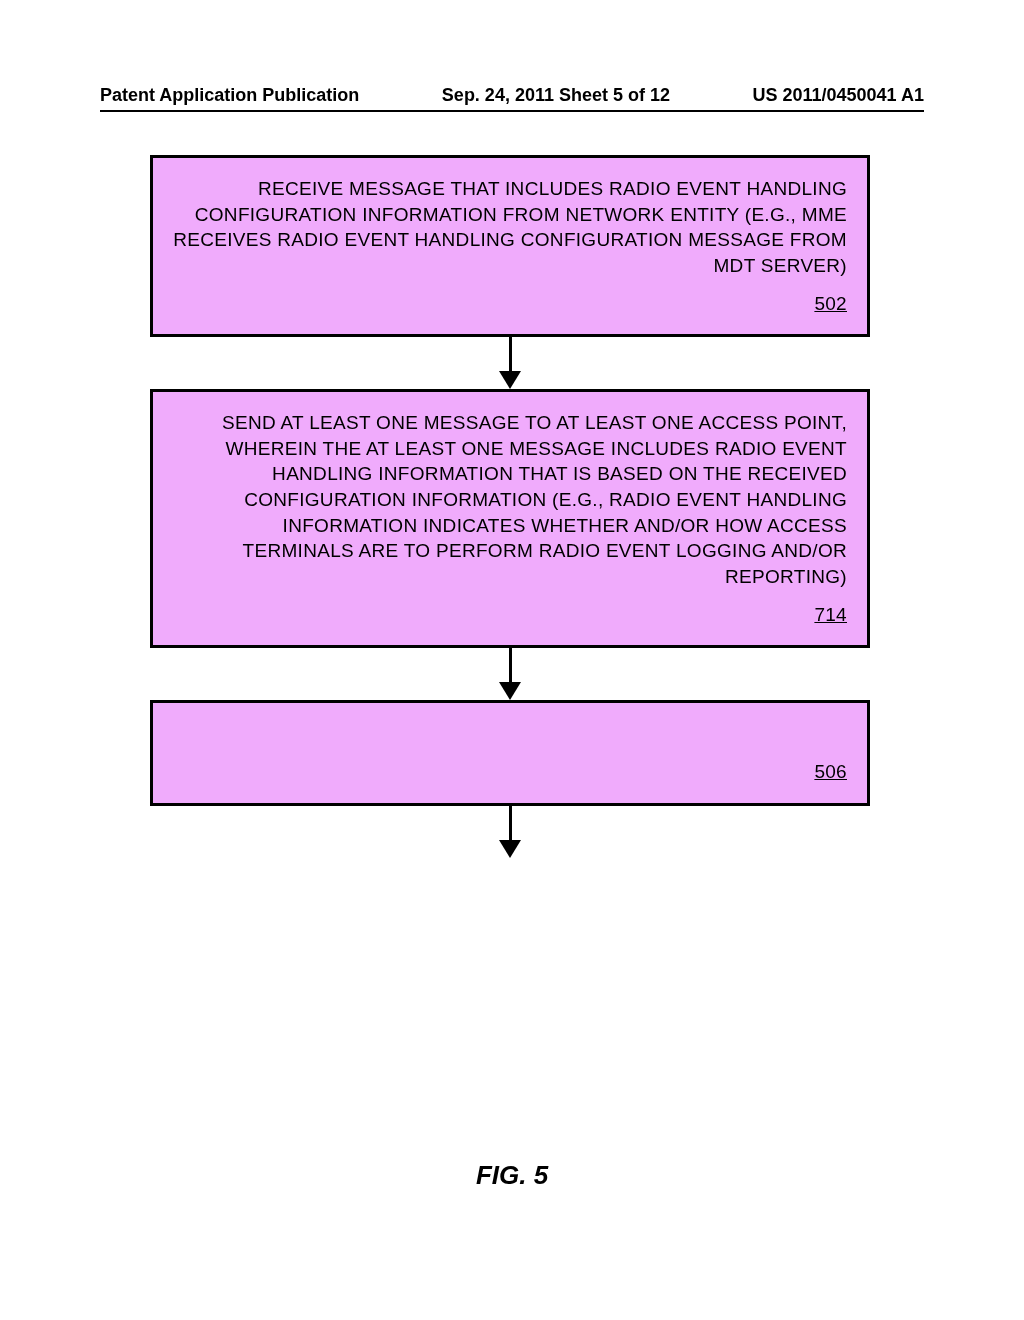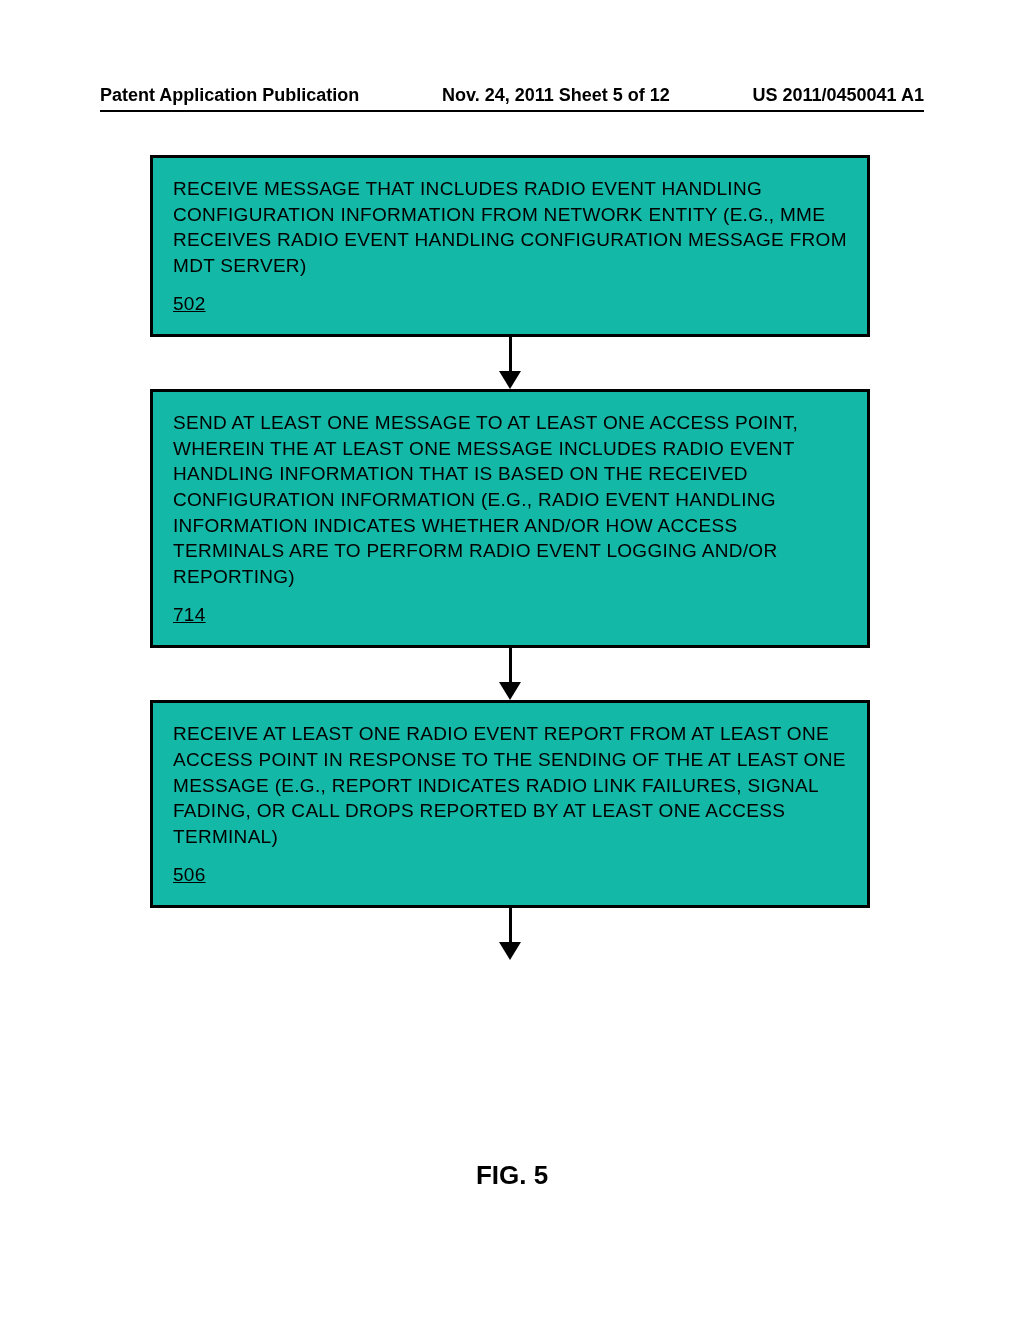--- a/index.html
+++ b/index.html
@@ -31,25 +31,25 @@
   }
   .diagram-area {
     position: absolute;
     top: 155px;
     left: 150px;
     width: 720px;
   }
   .box {
     border: 3px solid #000;
     padding: 18px 20px;
-    text-align: left;
+    text-align: right;
     font-size: 19px;
     line-height: 1.35;
     letter-spacing: 0.3px;
-    background: #14b8a6;
+    background: #f0abfc;
   }
   .box .num {
     text-decoration: underline;
     display: inline-block;
     margin-top: 12px;
   }
   .arrow-wrap {
     display: flex;
     justify-content: center;
     height: 52px;
@@ -71,29 +71,30 @@
     border-right: 11px solid transparent;
     border-top: 18px solid #000;
   }
   .fig-label {
     position: absolute;
     top: 1160px;
     width: 100%;
     text-align: center;
     font-size: 26px;
     font-weight: bold;
+    font-style: italic;
   }
 </style>
 </head>
 <body>
 
 <div class="header">
   <div class="header-row">
     <span>Patent Application Publication</span>
-    <span>Nov. 24, 2011  Sheet 5 of 12</span>
+    <span>Sep. 24, 2011  Sheet 5 of 12</span>
     <span>US 2011/0450041 A1</span>
   </div>
   <div class="header-line"></div>
 </div>
 
 <div class="diagram-area">
 
   <div class="box">
     <span>RECEIVE MESSAGE THAT INCLUDES RADIO EVENT HANDLING CONFIGURATION INFORMATION FROM NETWORK ENTITY (E.G., MME RECEIVES RADIO EVENT HANDLING CONFIGURATION MESSAGE FROM MDT SERVER)</span><br>
     <span class="num">502</span>
@@ -108,21 +109,21 @@
     <span>SEND AT LEAST ONE MESSAGE TO AT LEAST ONE ACCESS POINT, WHEREIN THE AT LEAST ONE MESSAGE INCLUDES RADIO EVENT HANDLING INFORMATION THAT IS BASED ON THE RECEIVED CONFIGURATION INFORMATION (E.G., RADIO EVENT HANDLING INFORMATION INDICATES WHETHER AND/OR HOW ACCESS TERMINALS ARE TO PERFORM RADIO EVENT LOGGING AND/OR REPORTING)</span><br>
     <span class="num">714</span>
   </div>
 
   <div class="arrow-wrap">
     <div class="arrow-line"></div>
     <div class="arrow-head"></div>
   </div>
 
   <div class="box">
-    <span>RECEIVE AT LEAST ONE RADIO EVENT REPORT FROM AT LEAST ONE ACCESS POINT IN RESPONSE TO THE SENDING OF THE AT LEAST ONE MESSAGE (E.G., REPORT INDICATES RADIO LINK FAILURES, SIGNAL FADING, OR CALL DROPS REPORTED BY AT LEAST ONE ACCESS TERMINAL)</span><br>
+    <br>
     <span class="num">506</span>
   </div>
 
   <div class="arrow-wrap">
     <div class="arrow-line"></div>
     <div class="arrow-head"></div>
   </div>
 
 
 </div>

